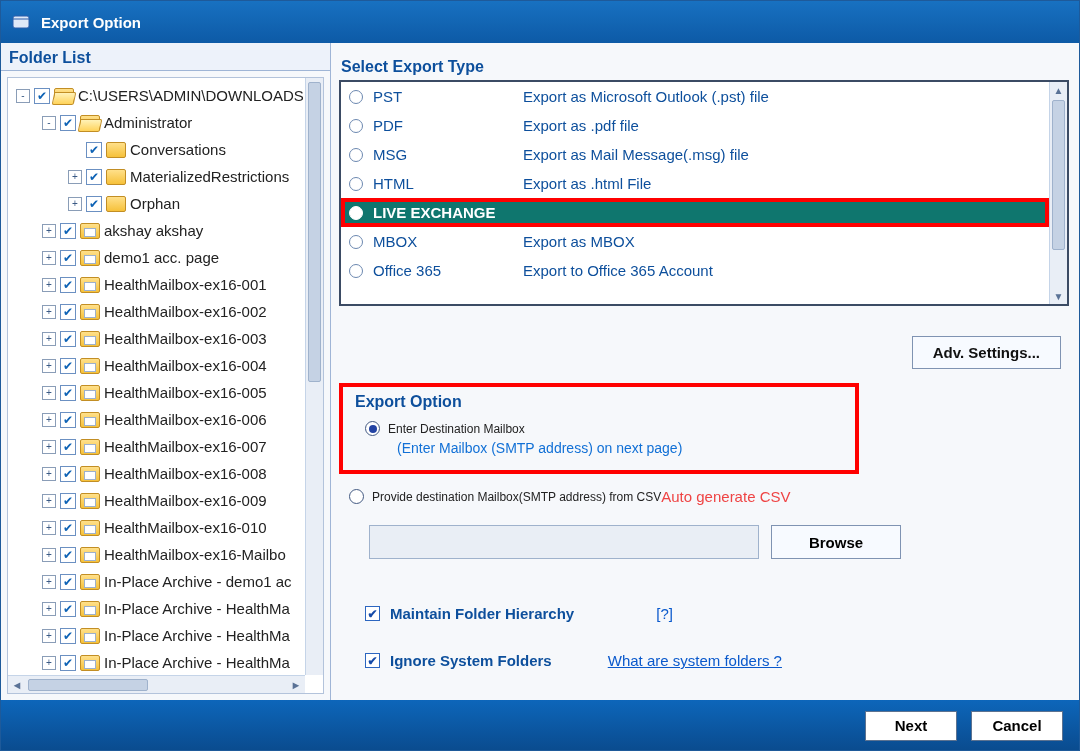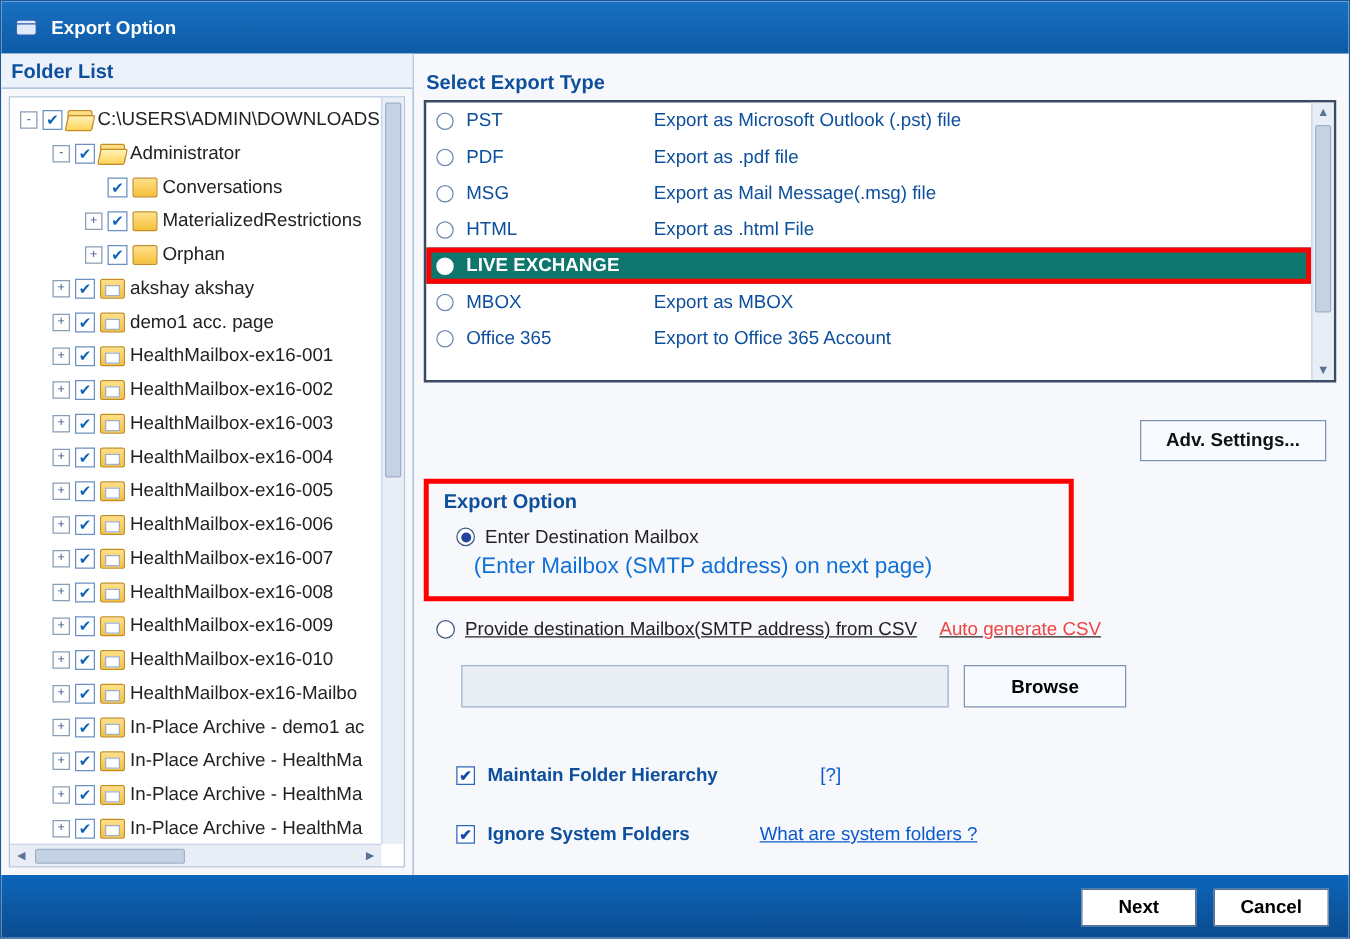--- a/index.html
+++ b/index.html
@@ -201,38 +201,38 @@
     padding: 6px 12px 14px 12px;
     position:relative;
     background:#f6f8fb;
   }
   .option-title{
     color:#0d4f9c; font-weight:700; font-size:16px;
     margin-bottom:10px;
   }
   .opt-radio{
     display:flex; align-items:center; gap:8px;
-    margin: 6px 0 0 10px; color:#222; font-size:15px;
+    margin: 6px 0 0 10px; color:#222; font-size:12px;
   }
   .opt-radio .r{
     width:15px;height:15px;border-radius:50%;
     border:1px solid #435a82;
     display:inline-flex;align-items:center;justify-content:center;
     background:#fff;
   }
   .opt-radio .r.on::after{
     content:""; width:8px;height:8px;border-radius:50%;
     background:#2343a3;
   }
   .hint{
-    color:#1170d6; margin:4px 0 0 24px; font-size:18px;
+    color:#1170d6; margin:4px 0 0 42px; font-size:14px;
   }
   .csv-row{
-    display:flex; align-items:center; gap:18px;
-    margin: 14px 0 0 10px; color:#222; font-size:15px;text-decoration:underline;
+    display:flex; align-items:center; 
+    margin: 14px 0 0 10px; color:#222; font-size:15px;
   }
   .gen-link{ color:#ef4444;text-align:right; }
 
   .path-row{ display:flex; align-items:center; gap:12px; margin:20px 0 0 30px;}
   .path-input{
     width:390px; height:34px; border:1px solid #9fb2cc;
     background:#e9eef5;
   }
   .browse-btn{
     width:130px; height:34px; border:1px solid #7f93b2; background:#f7faff;

